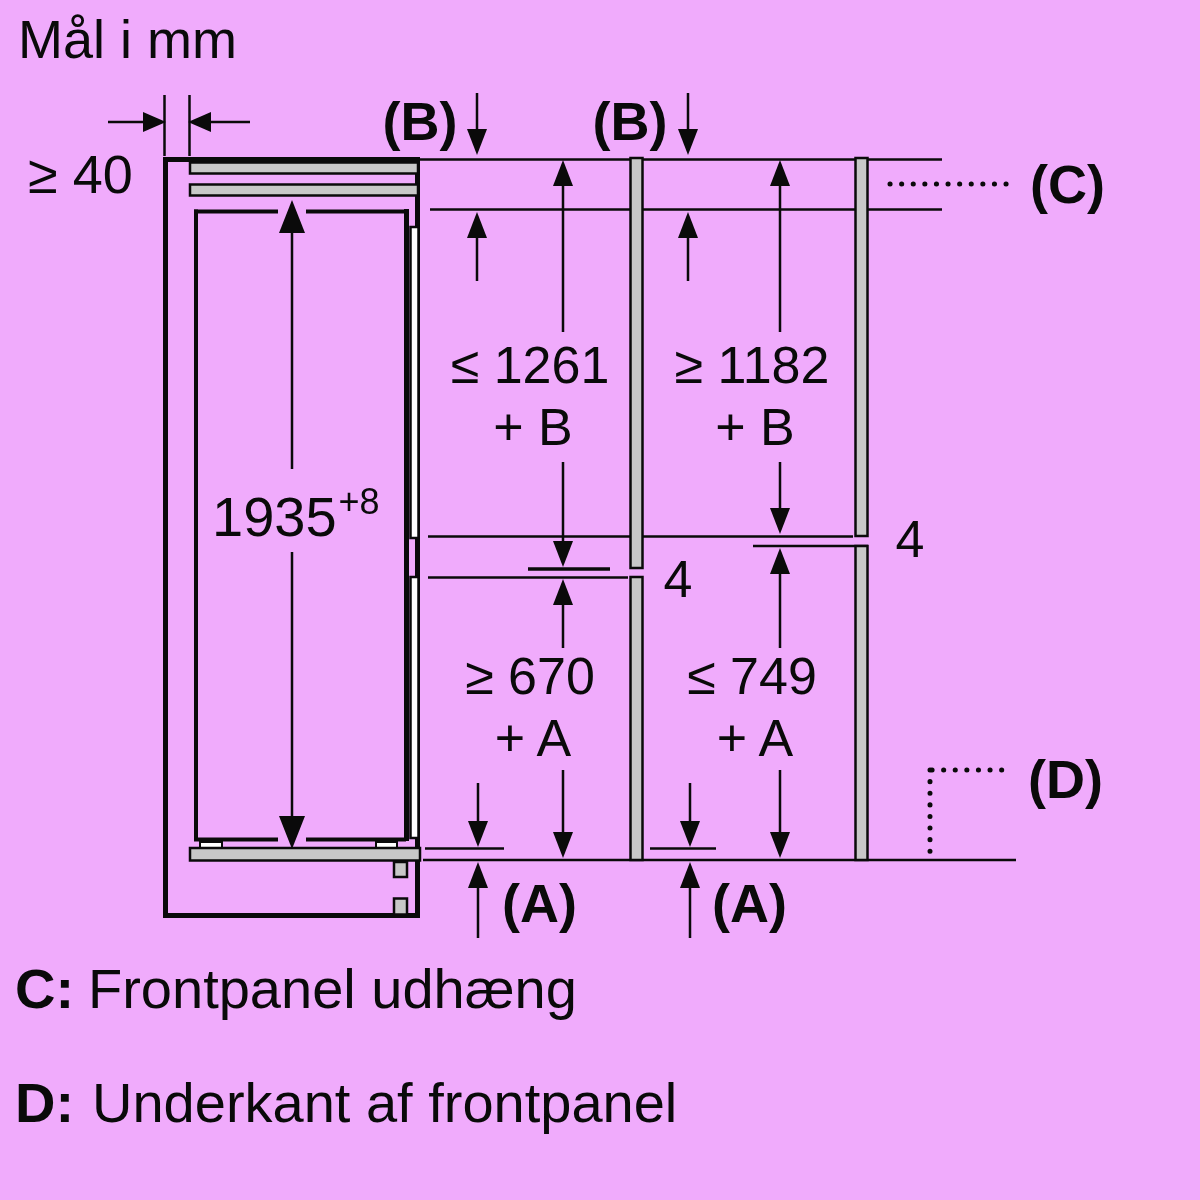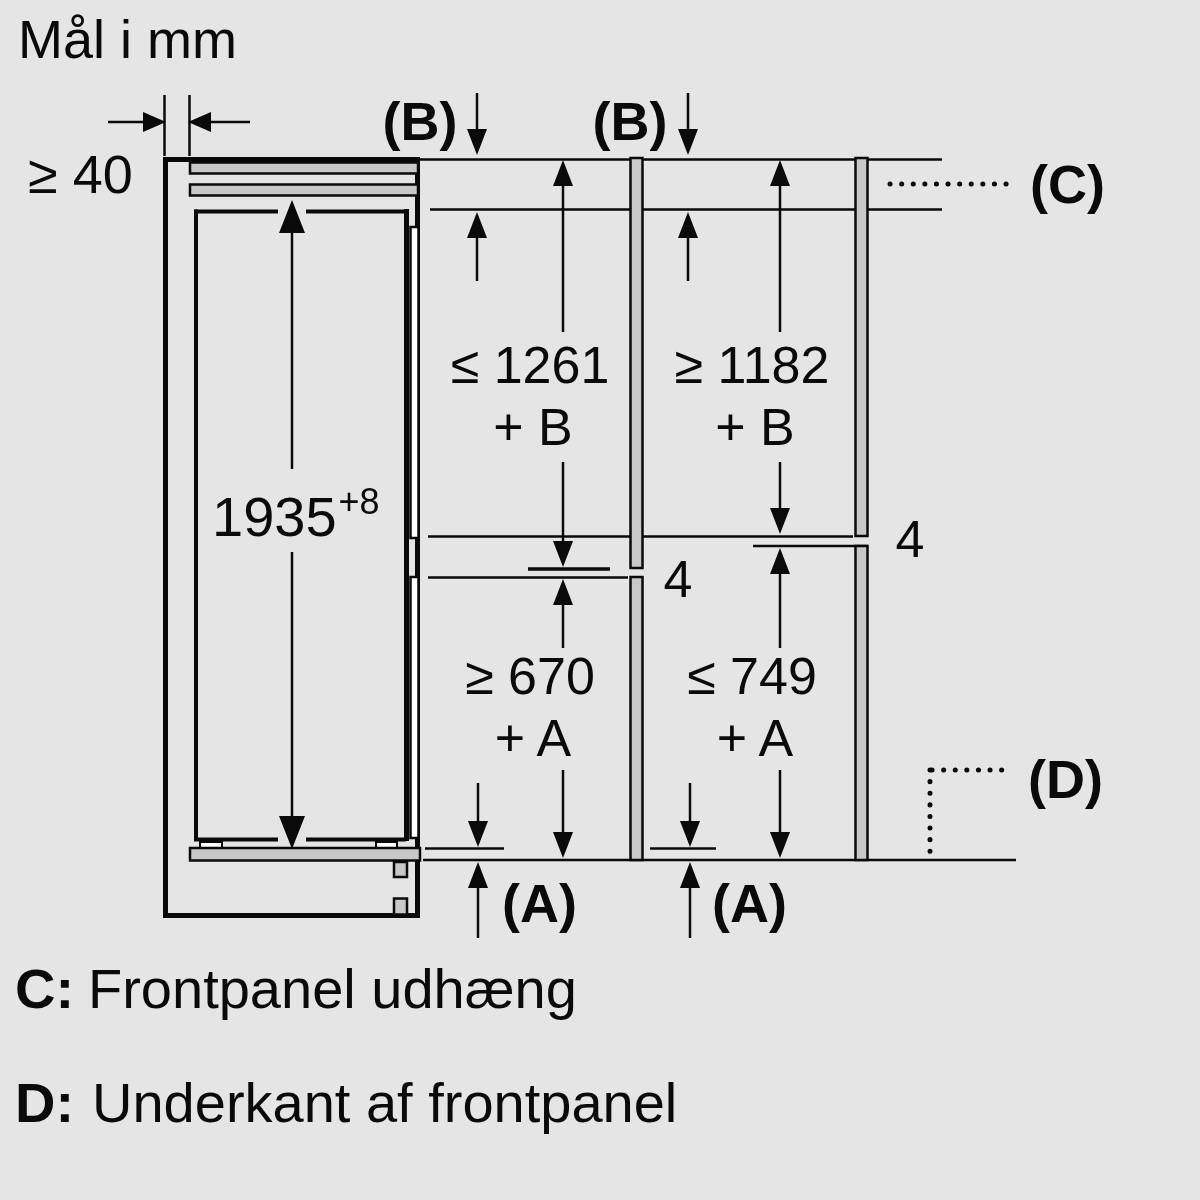--- a/index.html
+++ b/index.html
@@ -1,16 +1,16 @@
 <!DOCTYPE html>
 <html><head>
 <meta charset="utf-8">
 <style>
   html,body{margin:0;padding:0;background:#ffffff;}
-  .page{width:1200px;height:1200px;position:relative;background:#e5e5e5;overflow:hidden;}
+  .page{width:1200px;height:1200px;position:relative;background:#f0abfc;overflow:hidden;}
   svg text{font-family:"Liberation Sans","DejaVu Sans",sans-serif;fill:#0a0a0a;}
   .s54{font-size:54px;}
   .s52{font-size:52px;}
   .s56{font-size:56px;}
   .bold{font-weight:bold;}
   .mid{text-anchor:middle;}
   .ln{stroke:#0a0a0a;fill:none;}
   .w2{stroke-width:2.5;}
   .w3{stroke-width:3.5;}
   .w4{stroke-width:4;}

